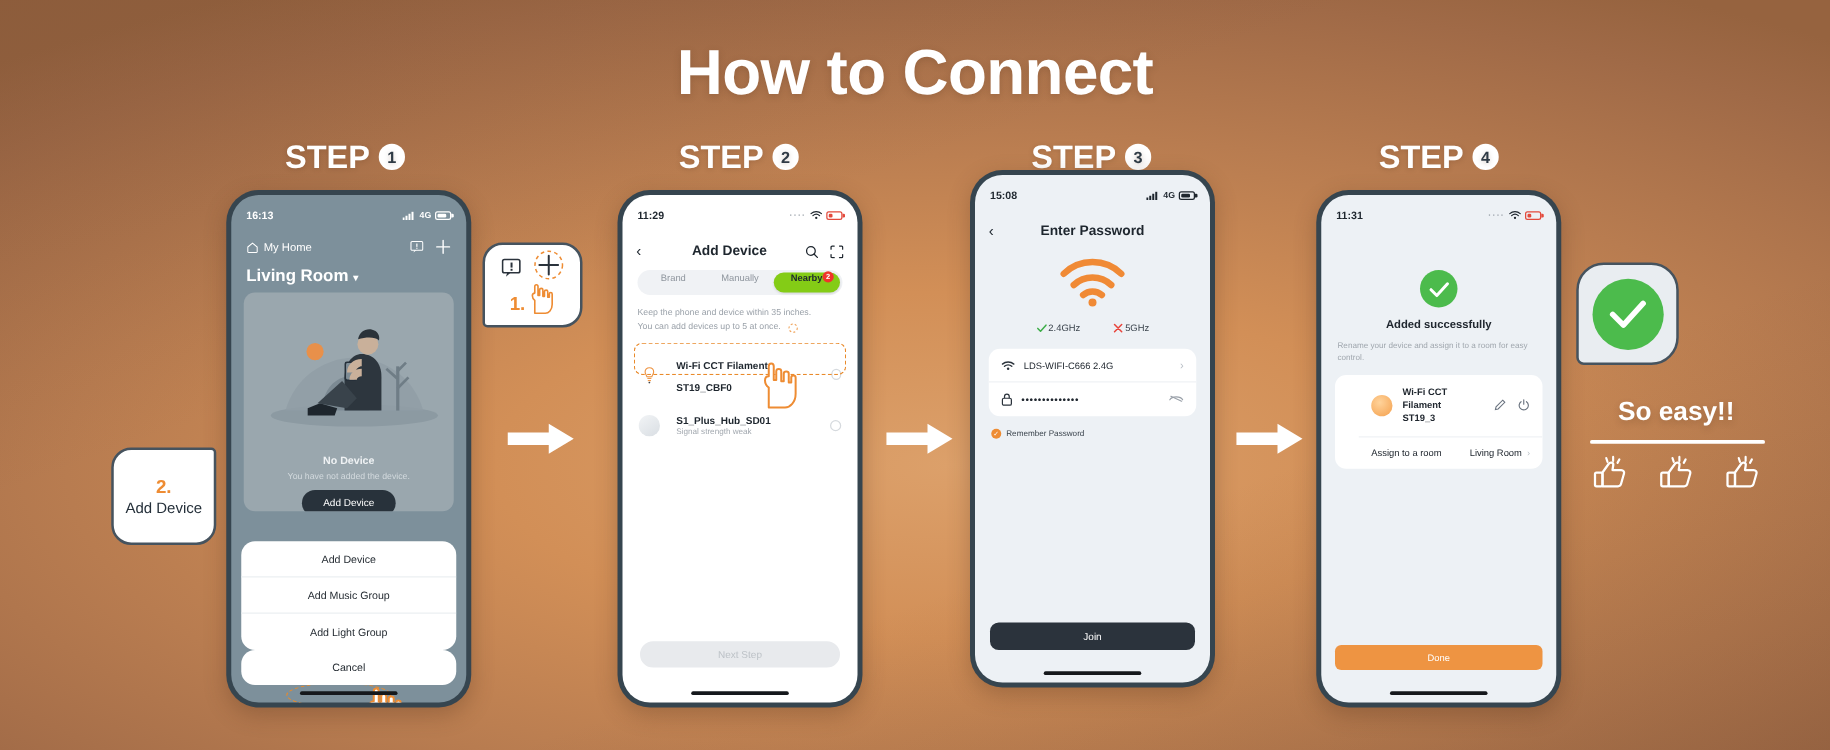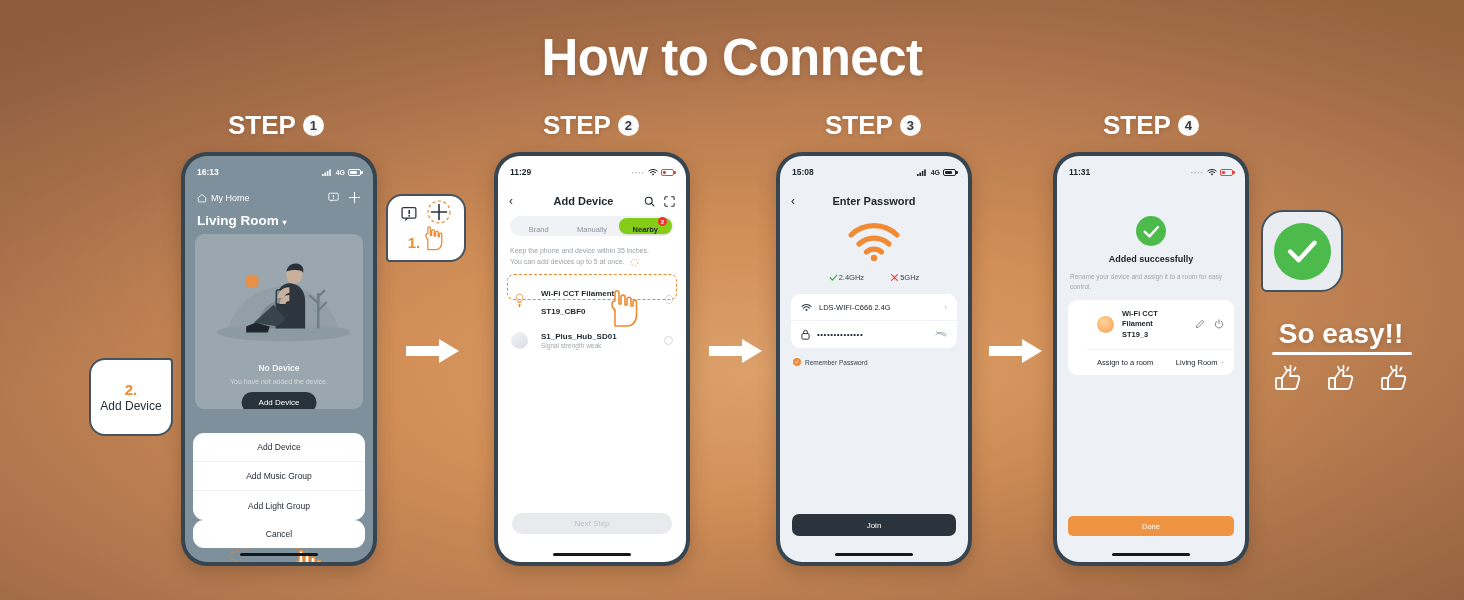--- a/index.html
+++ b/index.html
@@ -131,21 +131,21 @@
   .chev-l { font-size:12px; width:14px; }
 
   
   #phone2 .screen { background:#fff; }
   .segwrap {
     margin:4px 12px 0; background:#F0F2F5; border-radius:13px;
     height:20px; display:flex; align-items:center; padding:2px;
   }
   .seg {
     flex:1; text-align:center; font-size:7.5px; color:#8E959D;
-    height:100%; display:flex; align-items:flex-end; justify-content:center;
+    height:100%; display:flex; align-items:flex-start; justify-content:center;
     border-radius:11px; position:relative;
   }
   .seg.active { background:#84cc16; color:#1E262E; font-weight:bold; box-shadow:0 1px 2px rgba(0,0,0,.12); }
   .badge-red {
     position:absolute; top:-1px; right:5px;
     width:9px; height:9px; border-radius:50%; background:#F0342C;
     color:#fff; font-size:6px; display:flex; align-items:center; justify-content:center;
   }
   .hint { margin:10px 12px 0; font-size:7px; color:#9AA1A9; line-height:1.55; }
   .dev-list { margin-top:7px; }
@@ -241,21 +241,21 @@
   #badge-ok {
     position:absolute; left:1261px; top:210px; width:82px; height:82px;
     border-radius:22px 22px 22px 6px;
     background:#E9EDF1; border:2px solid #46535E;
     display:flex; align-items:center; justify-content:center;
   }
   .big-check { width:57px; height:57px; border-radius:50%; background:#4CBB4C; display:flex; align-items:center; justify-content:center; }
 
   .so-easy {
     position:absolute; left:1251px; top:318px; width:180px; text-align:center;
-    color:#fff; font-size:28px; font-weight:bold;
+    color:#fff; font-size:21px; font-weight:bold;
     text-shadow:0 2px 5px rgba(90,55,30,0.25);
   }
   .so-underline {
     position:absolute; left:1272px; top:352px; width:140px; height:2.5px; background:#fff; border-radius:2px;
   }
   .thumbs { position:absolute; left:1272px; top:363px; width:140px; display:flex; justify-content:space-between; }
 
   
   .hand { position:absolute; pointer-events:none; }
 </style>
@@ -451,21 +451,21 @@
       <div class="dash-rect" style="left:9px; top:118px; right:9px; height:26px;"></div>
       <svg class="hand" style="left:108px; top:132px;" width="34" height="40" viewBox="0 0 34 40">
         <path d="M9 38 L9 22 C5 19 5 13 9 13 L9 5 C9 2 13 2 13 5 L13 16 L15 16 L15 9 C15 6.5 19 6.5 19 9 L19 17 L21 17 L21 11 C21 8.7 25 8.7 25 11 L25 18 L27 18 L27 14 C27 11.8 30.5 11.8 30.5 14 L30.5 27 C30.5 34 26 38 22 38 Z" fill="#fff" stroke="#EE8C33" stroke-width="1.6" stroke-linejoin="round"></path>
       </svg>
 
       <div class="next-btn">Next Step</div>
       <div class="home-ind"></div>
     </div>
   </div>
 
-  <div class="phone" id="phone3" style="left:776px; top:152px;">
+  <div class="phone" id="phone3" style="left:776px; top:136px;">
     <div class="screen">
 
       <div class="statusbar" style="color:#1E262E;">
         <span>15:08</span>
         <span class="sb-right">
           <svg width="11" height="7" viewBox="0 0 11 7">
             <rect x="0" y="5" width="1.6" height="2" fill="#1E262E"></rect>
               <rect x="2.4" y="3.6" width="1.6" height="3.4" fill="#1E262E"></rect>
             <rect x="4.8" y="2" width="1.6" height="5" fill="#1E262E"></rect>
               <rect x="7.2" y="0.4" width="1.6" height="6.6" fill="#1E262E"></rect>

